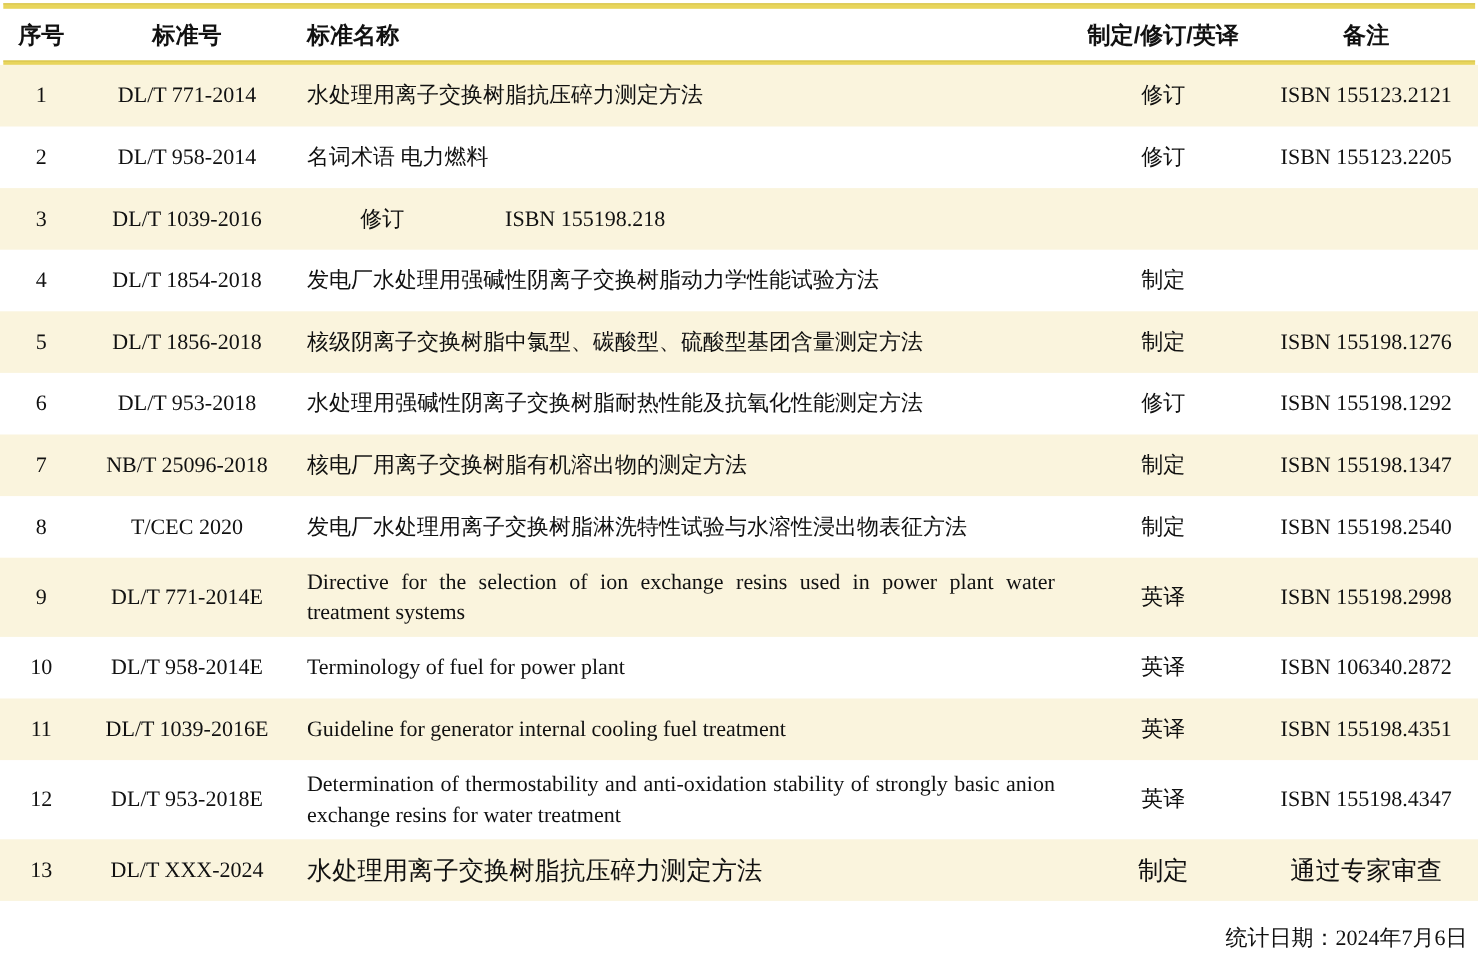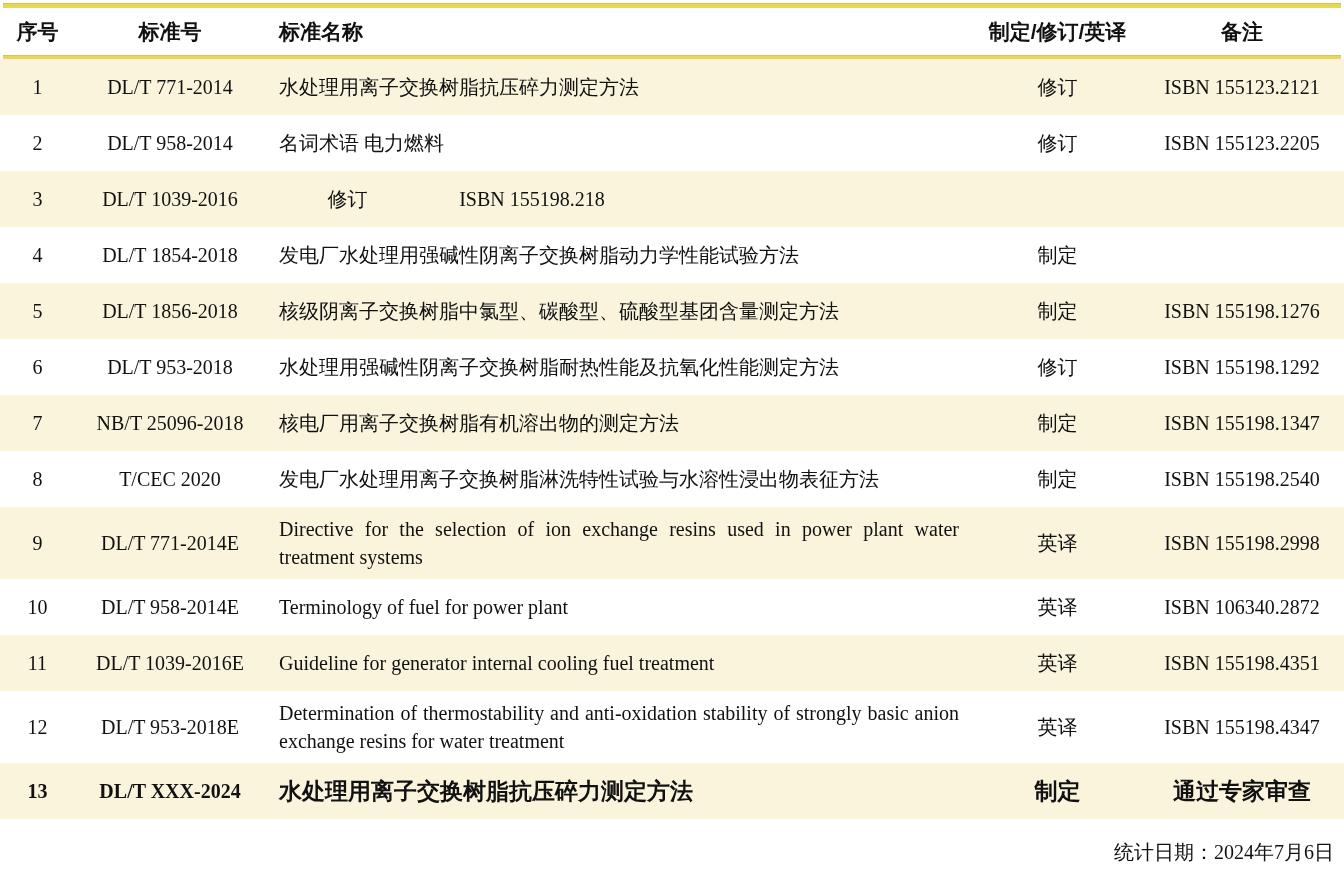--- a/index.html
+++ b/index.html
@@ -38,21 +38,21 @@
   .th { text-align: center; box-sizing: border-box; }
 
   .tr {
     display: flex;
     align-items: center;
     min-height: 56px;
     font-size: 20px;
     line-height: 28px;
   }
   .tr.shaded { background: #faf4dd; }
-  .tr.bold { font-weight: 700; }
+  .tr.bold { font-weight: 400; }
   .tr.bold .c-name, .tr.bold .c-type, .tr.bold .c-note {
     font-family: "Liberation Sans", "DejaVu Sans", sans-serif;
     font-size: 23px;
   }
 
   .td { box-sizing: border-box; }
 
   .c-no   { width: 75px;  text-align: center; }
   .c-code { width: 190px; text-align: center; }
   .c-name { width: 710px; text-align: justify; padding: 8px 16px 8px 14px; }

